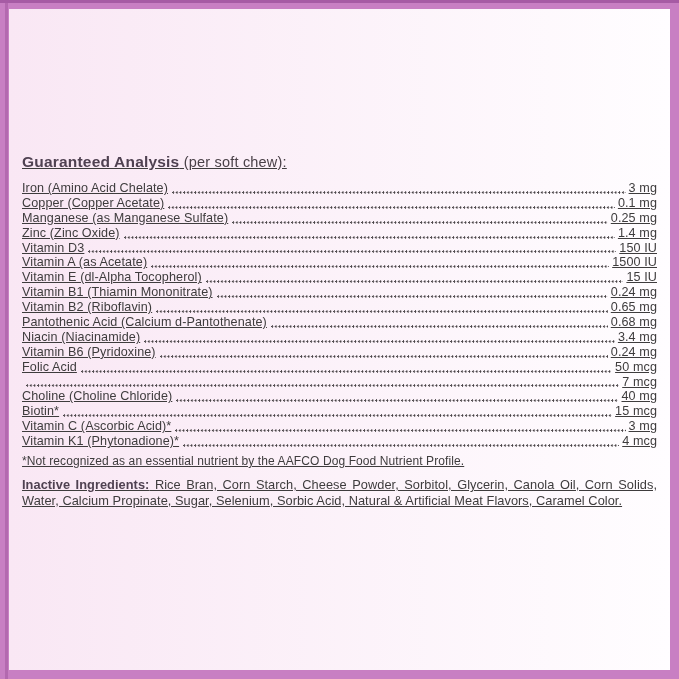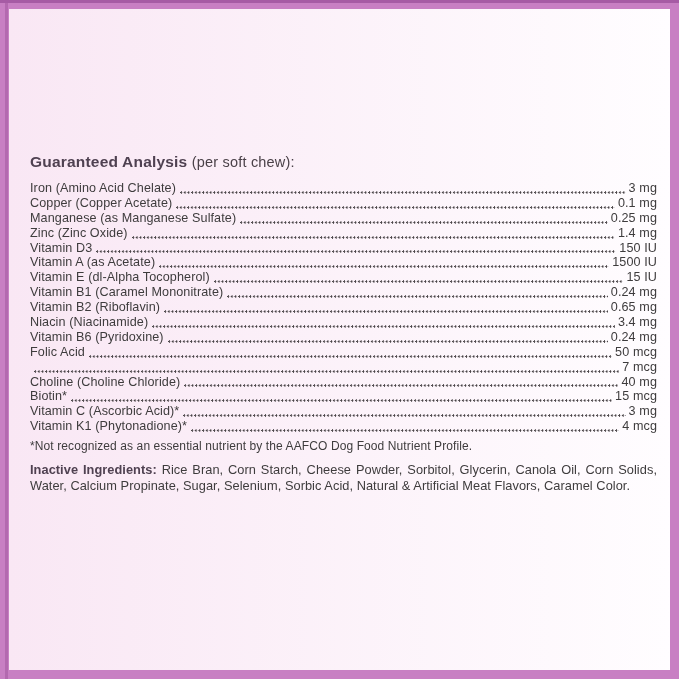--- a/index.html
+++ b/index.html
@@ -8,21 +8,21 @@
     font-family:"Liberation Sans","DejaVu Sans",sans-serif;
     background:var(--frame,#c87fc3);
   }
   .frame{position:absolute;inset:0;background:var(--frame,#c87fc3);}
   .frame-top-accent{position:absolute;top:0;left:0;right:0;height:3px;background:var(--frame-dark,#a65ba4);}
   .frame-left-accent{position:absolute;top:3px;left:5px;width:3px;bottom:0;background:var(--frame-mid,#b369af);}
   .label-surface{
     position:absolute;top:9px;left:9px;right:9px;bottom:9px;
     background:linear-gradient(90deg,var(--bg-left,#f9e7f4) 0%,var(--bg-right,#ffffff) 100%);
   }
-  .panel{position:absolute;left:30px;right:22px;top:152px;color:var(--body,#3e3c3d);}
+  .panel{position:absolute;left:22px;right:22px;top:152px;color:var(--body,#3e3c3d);text-decoration:underline;}
   .ga-heading{
     margin:0 0 9px 0;font-size:15.5px;line-height:19px;font-weight:normal;
     color:var(--heading,#4f4151);letter-spacing:.2px;
   }
   .ga-heading .hb{font-weight:bold;}
   .ga-heading .hn{font-weight:normal;font-size:14.5px;color:#4a4148;}
   .rows{width:100%;}
   .row{display:flex;align-items:center;height:14.9px;font-size:12.6px;line-height:14.9px;letter-spacing:.1px;}
   .nm{white-space:nowrap;}
   .leader{
@@ -85,31 +85,36 @@
     <span class="val">1500 IU</span>
   </div>
 
   <div class="row">
     <span class="nm">Vitamin E (dl-Alpha Tocopherol)</span>
     <span class="leader"></span>
     <span class="val">15 IU</span>
   </div>
 
   <div class="row">
-    <span class="nm">Vitamin B1 (Caramel Mononitrate)</span>
+    <span class="nm">Vitamin B1 (Thiamin Mononitrate)</span>
     <span class="leader"></span>
     <span class="val">0.24 mg</span>
   </div>
 
   <div class="row">
     <span class="nm">Vitamin B2 (Riboflavin)</span>
     <span class="leader"></span>
     <span class="val">0.65 mg</span>
   </div>
 
+  <div class="row">
+    <span class="nm">Pantothenic Acid (Calcium d-Pantothenate)</span>
+    <span class="leader"></span>
+    <span class="val">0.68 mg</span>
+  </div>
 
   <div class="row">
     <span class="nm">Niacin (Niacinamide)</span>
     <span class="leader"></span>
     <span class="val">3.4 mg</span>
   </div>
 
   <div class="row">
     <span class="nm">Vitamin B6 (Pyridoxine)</span>
     <span class="leader"></span>

